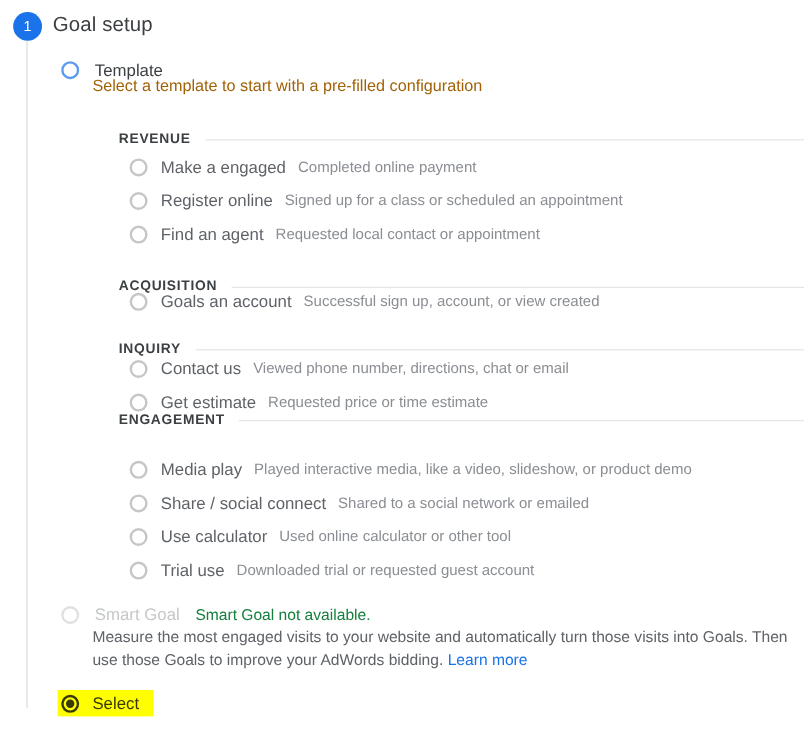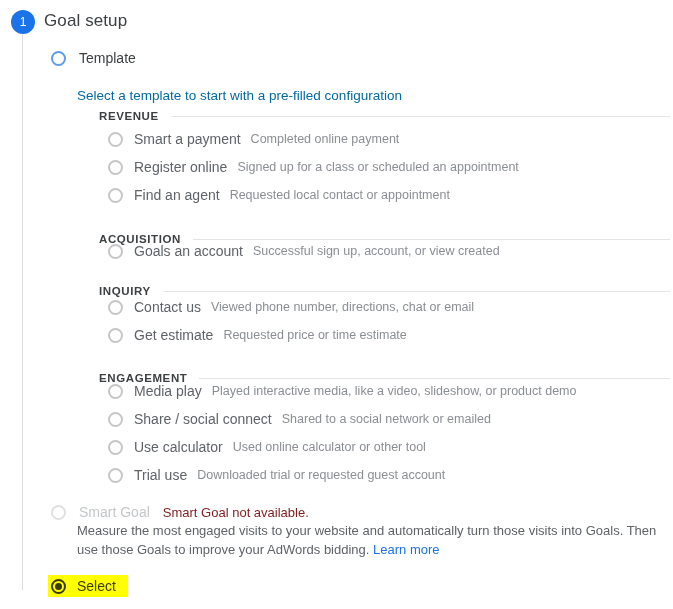--- a/index.html
+++ b/index.html
@@ -117,23 +117,23 @@
 
   .template-label {
     font-size: 14px;
     color: #3c4043;
     margin-left: 13px;
   }
 
   .template-desc {
     position: absolute;
     left: 77px;
-    top: 88px;
+    top: 64px;
     font-size: 13.5px;
-    color: #0369a1;
+    color: #a16207;
     white-space: nowrap;
   }
 
   
   .cat-header {
     position: absolute;
     display: flex;
     align-items: center;
     left: 99px;
     right: 3px;
@@ -153,21 +153,21 @@
   }
 
   
   .smart-label {
     font-size: 14px;
     color: #c4c7c9;
     margin-left: 13px;
   }
   .smart-note {
     font-size: 13px;
-    color: #7f1d1d;
+    color: #15803d;
     margin-left: 13px;
   }
   .smart-para {
     position: absolute;
     left: 77px;
     top: 521px;
     width: 600px;
     font-size: 13px;
     line-height: 19px;
     color: #5f6368;
@@ -217,21 +217,21 @@
     <span class="template-label">Template</span>
   </div>
   <div class="template-desc">Select a template to start with a pre-filled configuration</div>
 
   <div class="cat-header" style="top:110px;">
     <span class="cat-title">REVENUE</span>
     <span class="cat-rule"></span>
   </div>
   <div class="radio-row" style="left:108px; top:131px;">
     <span class="radio"></span>
-    <span class="opt-label">Smart a payment</span>
+    <span class="opt-label">Make a engaged</span>
     <span class="opt-desc">Completed online payment</span>
   </div>
   <div class="radio-row" style="left:108px; top:159px;">
     <span class="radio"></span>
     <span class="opt-label">Register online</span>
     <span class="opt-desc">Signed up for a class or scheduled an appointment</span>
   </div>
   <div class="radio-row" style="left:108px; top:187px;">
     <span class="radio"></span>
     <span class="opt-label">Find an agent</span>
@@ -256,21 +256,21 @@
     <span class="radio"></span>
     <span class="opt-label">Contact us</span>
     <span class="opt-desc">Viewed phone number, directions, chat or email</span>
   </div>
   <div class="radio-row" style="left:108px; top:327px;">
     <span class="radio"></span>
     <span class="opt-label">Get estimate</span>
     <span class="opt-desc">Requested price or time estimate</span>
   </div>
 
-  <div class="cat-header" style="top:372px;">
+  <div class="cat-header" style="top:344px;">
     <span class="cat-title">ENGAGEMENT</span>
     <span class="cat-rule"></span>
   </div>
   <div class="radio-row" style="left:108px; top:383px;">
     <span class="radio"></span>
     <span class="opt-label">Media play</span>
     <span class="opt-desc">Played interactive media, like a video, slideshow, or product demo</span>
   </div>
   <div class="radio-row" style="left:108px; top:411px;">
     <span class="radio"></span>

